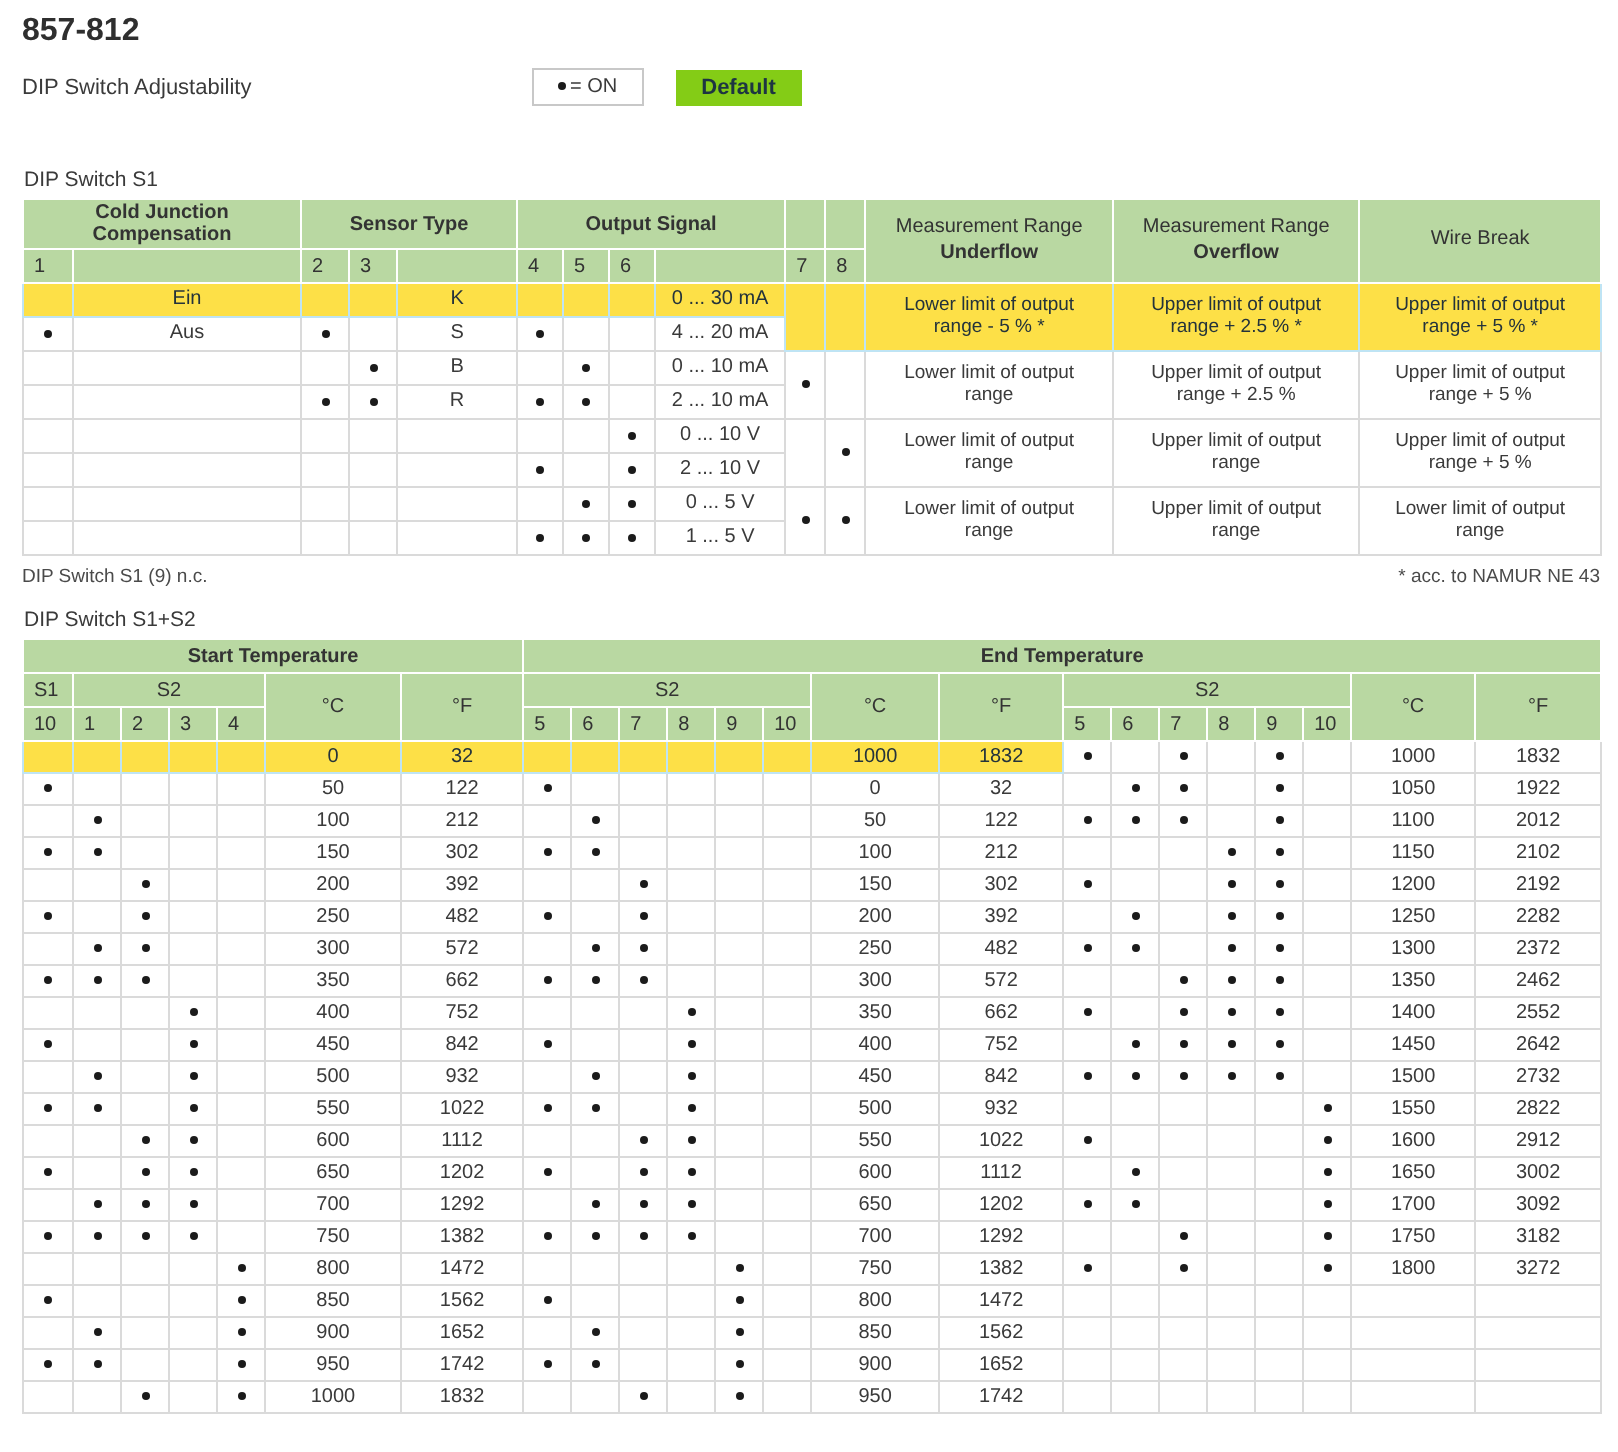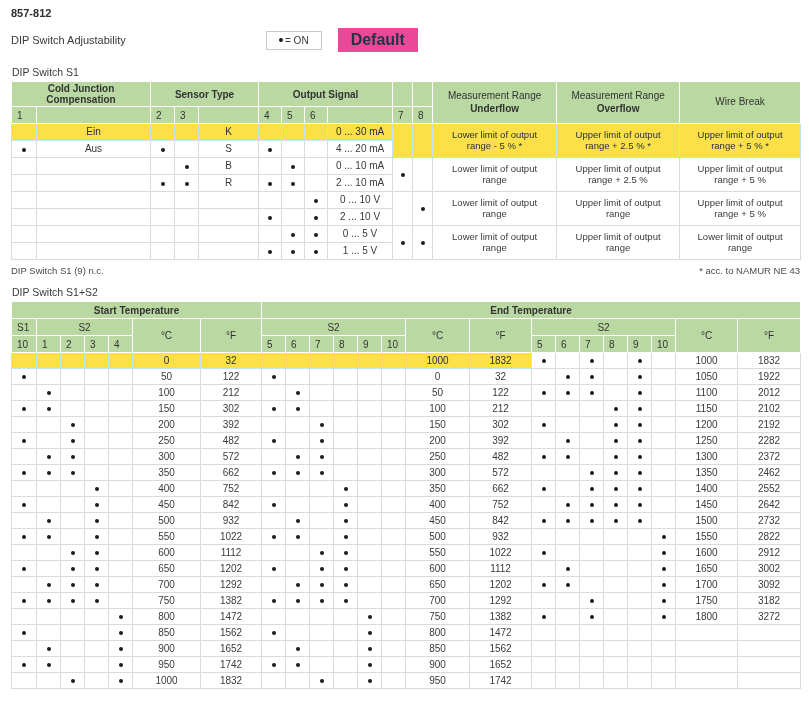--- a/index.html
+++ b/index.html
@@ -6,31 +6,31 @@
   html,body { background:#fff; }
   body {
     width:809px; height:726px;
     font-family:"Liberation Sans", sans-serif;
     color:#3a3a3a;
     position:relative;
     overflow:hidden;
   }
   .page { padding:7px 10px 0 11px; }
 
-  .doc-id { font-size:11px; font-weight:bold; color:#2f2f2f; margin-bottom:9px; }
-  .subhead-row { display:flex; align-items:center; margin-bottom:14px; }
+  .doc-id { font-size:16px; font-weight:bold; color:#2f2f2f; margin-bottom:9px; }
+  .subhead-row { display:flex; align-items:center; margin-bottom:31px; }
   .subhead { font-size:11px; color:#3a3a3a; width:255px; }
   .legend { display:flex; align-items:center; gap:16px; }
   .legend-on {
     border:1px solid #c8c8c8; background:#fff;
     font-size:10px; padding:3px 12px; display:flex; align-items:center; gap:2px;
   }
   .legend-default {
-    background:#ec4899; color:#1d3542; font-weight:bold;
-    font-size:16px; padding:3px 13px;
+    background:#84cc16; color:#1d3542; font-weight:bold;
+    font-size:11px; padding:3px 13px;
   }
   .tbl-title { font-size:10.5px; color:#3a3a3a; margin:0 0 3px 1px; }
   .notes { width:789px; display:flex; justify-content:space-between;
     font-size:9.5px; color:#4a4a4a; margin:5px 0 10px 0; }
 
   table { border-collapse:collapse; table-layout:fixed; width:789px; font-size:10px; color:#3a3a3a; }
   th {
     background:#b9d8a2; border:1px solid #ffffff; font-weight:normal;
     height:17px; text-align:center; padding:1px 2px; color:#333;
   }

